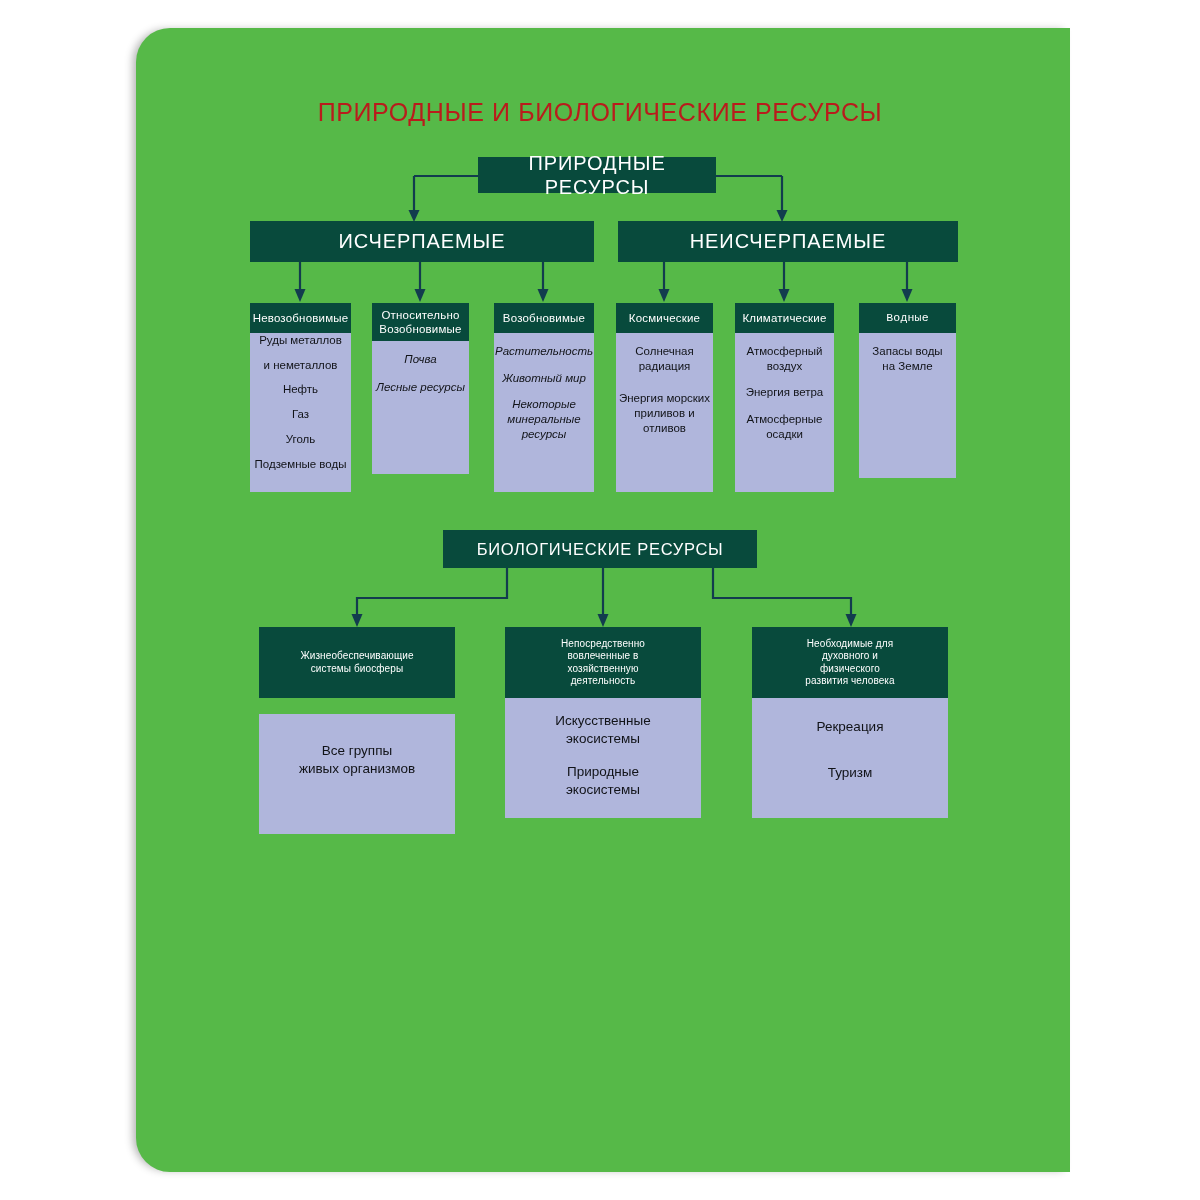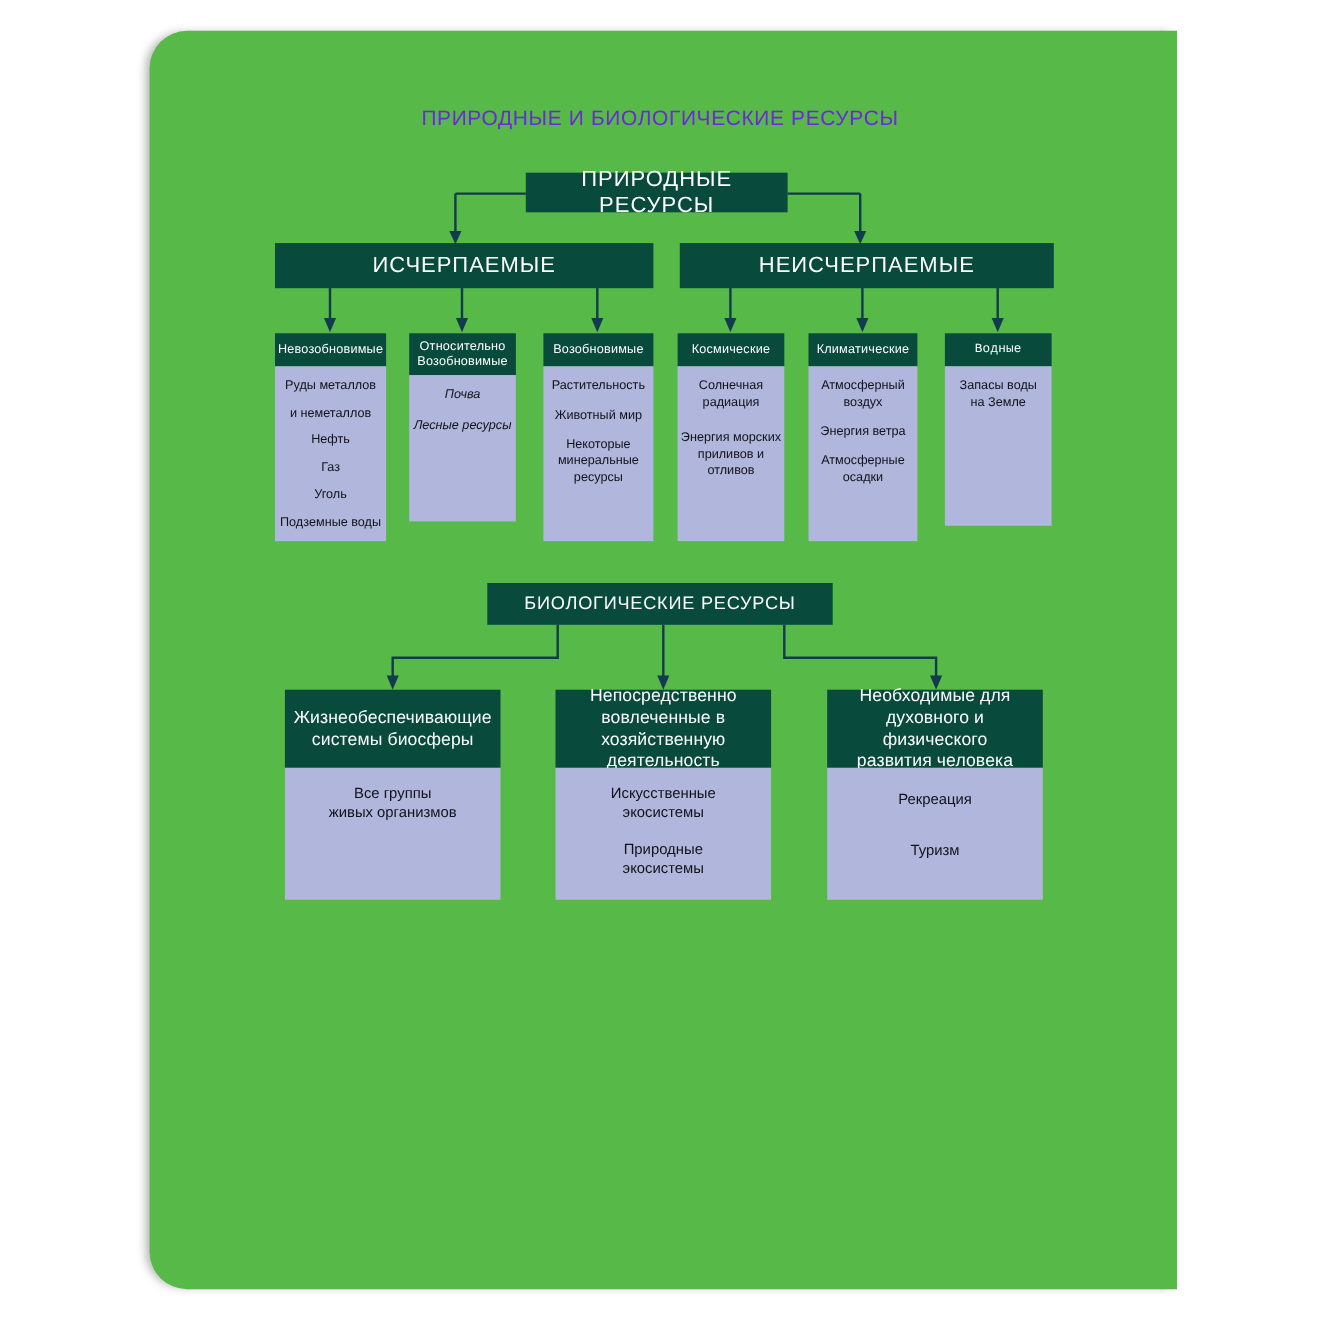--- a/index.html
+++ b/index.html
@@ -10,33 +10,33 @@
     background:#56b948;
     border-top-left-radius:34px;
     border-bottom-left-radius:34px;
     box-shadow:-5px 0 9px -2px rgba(0,0,0,0.30);
   }
 
   #canvas{position:absolute;left:0;top:0;width:1200px;height:1200px;}
 
   .title{
     position:absolute;left:0;top:98px;width:1200px;text-align:center;
-    font-size:19px;letter-spacing:0.6px;color:#6d28d9;font-weight:400;
+    font-size:25px;letter-spacing:0.6px;color:#b91c1c;font-weight:400;
     white-space:nowrap;
   }
 
   .nodebox{
     position:absolute;background:#084a3c;color:#ffffff;
     display:flex;align-items:center;justify-content:center;text-align:center;
     box-sizing:border-box;line-height:1.22;
   }
   .nodebox.hdr-lg{font-size:20px;letter-spacing:0.9px;}
   .nodebox.hdr-md{font-size:16.5px;letter-spacing:0.7px;}
   .nodebox.hdr-sm{font-size:11.5px;letter-spacing:0.2px;}
-  .nodebox.hdr-bio{font-size:16px;letter-spacing:0.1px;padding:0 6px;}
+  .nodebox.hdr-bio{font-size:10px;letter-spacing:0.1px;padding:0 6px;}
 
   .panel{
     position:absolute;background:#b0b6dc;color:#111318;
     box-sizing:border-box;text-align:center;
     display:flex;flex-direction:column;align-items:center;
     font-size:11.5px;line-height:1.28;
   }
   .panel.wide{font-size:13.5px;line-height:1.3;}
   .panel .item{width:100%;}
 
@@ -83,37 +83,37 @@
     <path class="wire" d="M 713,568 L 713,598 L 851,598 L 851,617"></path>
     <polygon class="arrowhead" points="851,627 845.5,614 856.5,614"></polygon>
   </svg>
 
   <div class="nodebox hdr-lg" style="left:478px;top:157px;width:238px;height:36px;">ПРИРОДНЫЕ  РЕСУРСЫ</div>
 
   <div class="nodebox hdr-lg" style="left:250px;top:221px;width:344px;height:41px;">ИСЧЕРПАЕМЫЕ</div>
   <div class="nodebox hdr-lg" style="left:618px;top:221px;width:340px;height:41px;">НЕИСЧЕРПАЕМЫЕ</div>
 
   <div class="nodebox hdr-sm" style="left:250px;top:303px;width:101px;height:30px;">Невозобновимые</div>
-  <div class="panel" style="left:250px;top:333px;width:101px;height:159px;padding-top:11px;gap:10px;">
+  <div class="panel" style="left:250px;top:333px;width:101px;height:159px;gap:10px;">
     <div class="item">Руды  металлов</div>
     <div class="item">и  неметаллов</div>
     <div class="item">Нефть</div>
     <div class="item">Газ</div>
     <div class="item">Уголь</div>
     <div class="item">Подземные  воды</div>
   </div>
 
   <div class="nodebox hdr-sm" style="left:372px;top:303px;width:97px;height:38px;">Относительно<br>Возобновимые</div>
   <div class="panel" style="left:372px;top:341px;width:97px;height:133px;padding-top:11px;gap:13px;font-style:italic;">
     <div class="item">Почва</div>
     <div class="item">Лесные  ресурсы</div>
   </div>
 
   <div class="nodebox hdr-sm" style="left:494px;top:303px;width:100px;height:30px;">Возобновимые</div>
-  <div class="panel" style="left:494px;top:333px;width:100px;height:159px;padding-top:11px;gap:12px;">
+  <div class="panel" style="left:494px;top:333px;width:100px;height:159px;padding-top:11px;gap:12px;font-style:italic;">
     <div class="item">Растительность</div>
     <div class="item">Животный  мир</div>
     <div class="item">Некоторые<br>минеральные<br>ресурсы</div>
   </div>
 
   <div class="nodebox hdr-sm" style="left:616px;top:303px;width:97px;height:30px;">Космические</div>
   <div class="panel" style="left:616px;top:333px;width:97px;height:159px;padding-top:11px;gap:18px;">
     <div class="item">Солнечная<br>радиация</div>
     <div class="item">Энергия  морских<br>приливов  и<br>отливов</div>
   </div>
@@ -126,21 +126,21 @@
   </div>
 
   <div class="nodebox hdr-sm" style="left:859px;top:303px;width:97px;height:30px;font-family:Liberation Mono, monospace;">Водные</div>
   <div class="panel" style="left:859px;top:333px;width:97px;height:145px;padding-top:11px;">
     <div class="item">Запасы  воды<br>на  Земле</div>
   </div>
 
   <div class="nodebox hdr-md" style="left:443px;top:530px;width:314px;height:38px;">БИОЛОГИЧЕСКИЕ  РЕСУРСЫ</div>
 
   <div class="nodebox hdr-bio" style="left:259px;top:627px;width:196px;height:71px;">Жизнеобеспечивающие<br>системы  биосферы</div>
-  <div class="panel wide" style="left:259px;top:698px;width:196px;height:120px;padding-top:14px;text-align:center;">
+  <div class="panel wide" style="left:259px;top:714px;width:196px;height:120px;padding-top:28px;text-align:center;">
     <div class="item">Все  группы<br>живых  организмов</div>
   </div>
 
   <div class="nodebox hdr-bio" style="left:505px;top:627px;width:196px;height:71px;">Непосредственно<br>вовлеченные  в<br>хозяйственную<br>деятельность</div>
   <div class="panel wide" style="left:505px;top:698px;width:196px;height:120px;padding-top:14px;gap:16px;">
     <div class="item">Искусственные<br>экосистемы</div>
     <div class="item">Природные<br>экосистемы</div>
   </div>
 
   <div class="nodebox hdr-bio" style="left:752px;top:627px;width:196px;height:71px;">Необходимые  для<br>духовного  и<br>физического<br>развития  человека</div>

